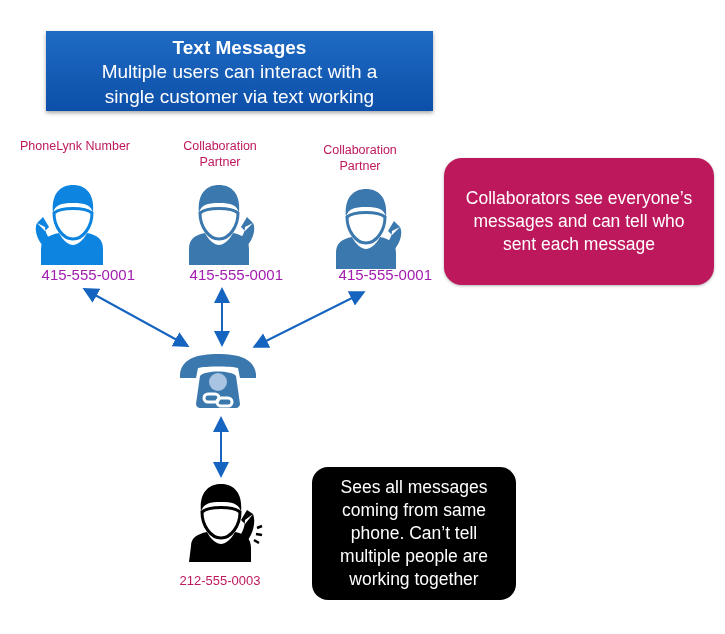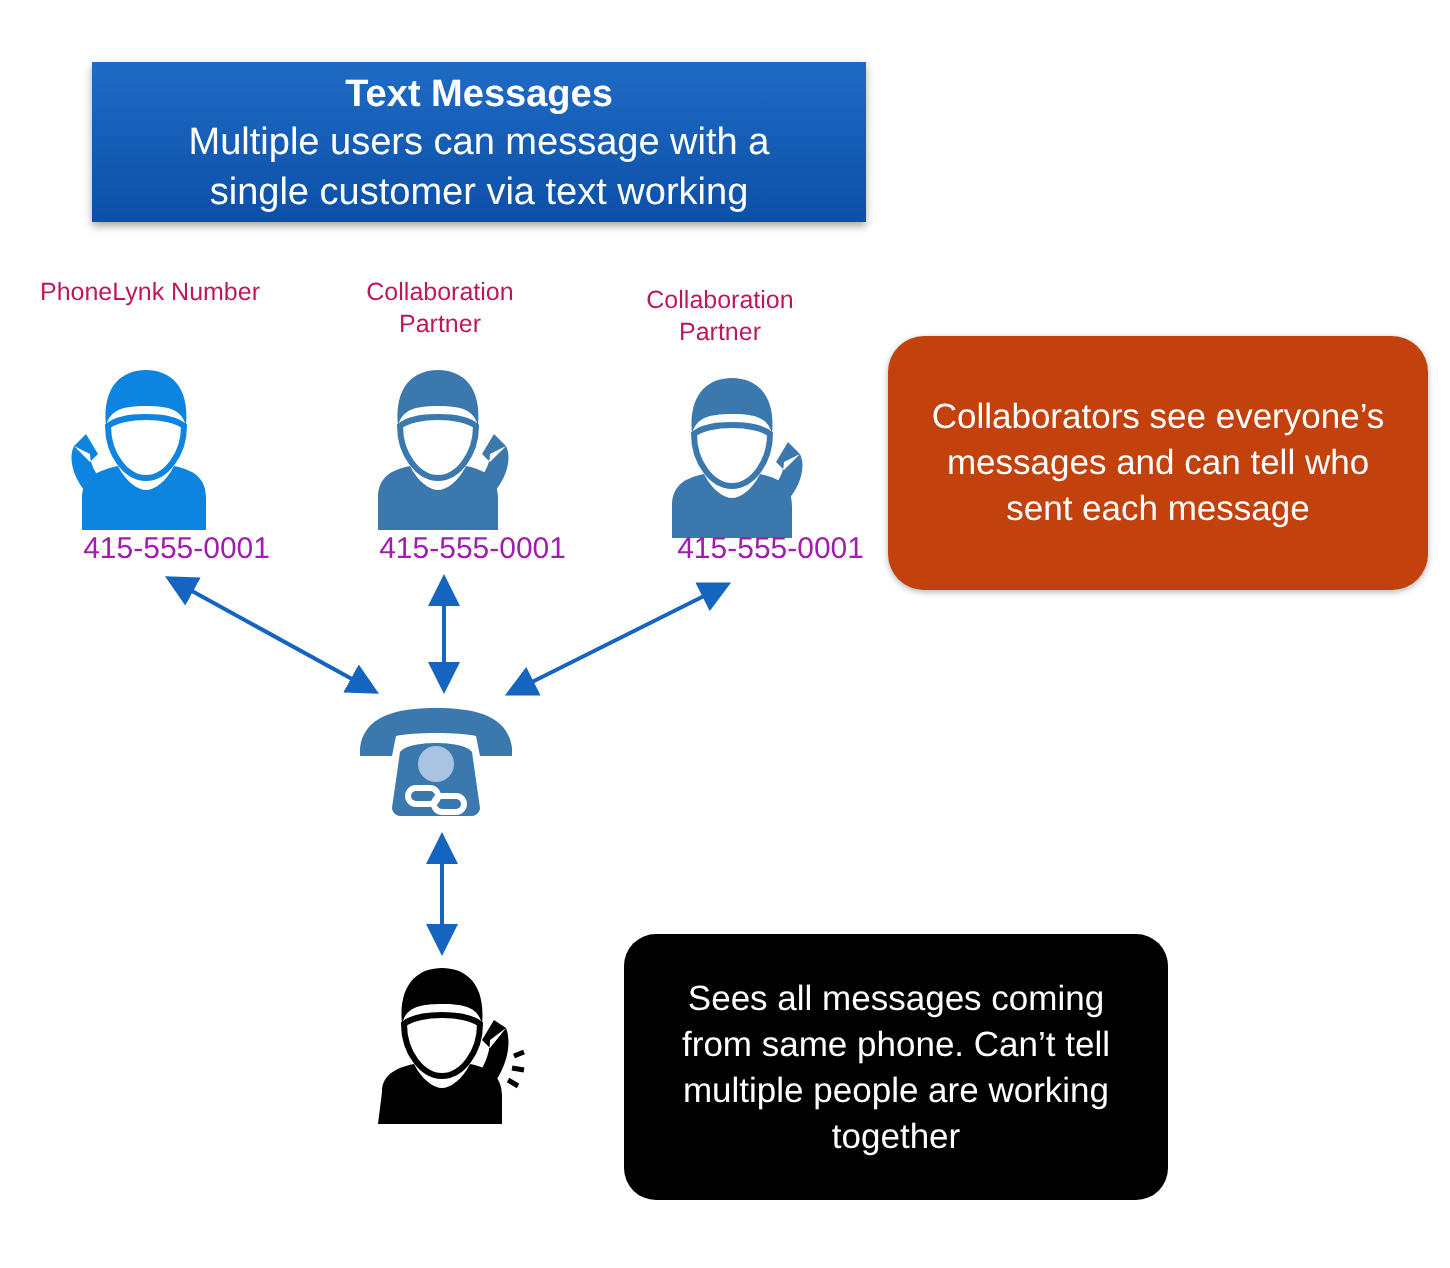--- a/index.html
+++ b/index.html
@@ -6,35 +6,35 @@
   body { width:725px; height:634px; background:#ffffff; position:relative; overflow:hidden;
          font-family:"Liberation Sans", sans-serif; color:#222; }
   .abs { position:absolute; }
   .title-box { left:46px; top:31px; width:387px; height:80px;
     background:linear-gradient(#1f6bc4, #0c4fa8); box-shadow:0 2px 4px rgba(0,0,0,0.35);
     color:#fff; text-align:center; }
   .title-box .t1 { font-weight:bold; font-size:19px; margin-top:6px; line-height:22px; }
   .title-box .t2 { font-size:19px; line-height:25px; }
   .label { font-size:12.5px; color:#be185d; text-align:center; line-height:16px; }
   .num { font-size:15px; color:#a21caf; text-align:right; }
-  .callout-blue { left:444px; top:168px; width:270px; height:127px; background:#c2410c;
+  .callout-blue { left:444px; top:158px; width:270px; height:127px; background:#be185d;
     border-radius:18px; color:#fff; font-size:17.5px; line-height:23px; text-align:center;
     display:flex; align-items:center; justify-content:center; box-shadow:0 1px 3px rgba(0,0,0,0.3); }
-  .callout-black { left:312px; top:467px; width:272px; height:133px; background:#000;
+  .callout-black { left:312px; top:467px; width:204px; height:133px; background:#000;
     border-radius:16px; color:#fff; font-size:17.5px; line-height:23px; text-align:center;
     display:flex; align-items:center; justify-content:center; }
   .callout-blue span, .callout-black span { display:block; padding:0 12px; }
   svg.overlay { position:absolute; left:0; top:0; }
 </style>
 </head>
 <body>
 
 <div class="abs title-box">
   <div class="t1">Text Messages</div>
-  <div class="t2">Multiple users can message with a</div>
+  <div class="t2">Multiple users can interact with a</div>
   <div class="t2">single customer via text working</div>
 </div>
 
 <div class="abs label" style="left:10px;top:138px;width:130px;">
   <div>PhoneLynk Number</div>
 </div>
 <div class="abs label" style="left:160px;top:138px;width:120px;">
   <div>Collaboration</div>
   <div>Partner</div>
 </div>
@@ -101,20 +101,21 @@
     <path d="M66 32 C70 42 64 58 54 66 L48 60 C54 54 58 46 58 38 Z M66 32 L60 28 L54 38 L58 42Z"></path>
   </g>
   <g stroke="#000" stroke-width="2.5">
     <line x1="70" y1="46" x2="75" y2="44"></line>
     <line x1="69" y1="52" x2="75" y2="53"></line>
     <line x1="67" y1="58" x2="72" y2="61"></line>
   </g>
   <path d="M15 30 C15 44 24 56 34 56 C44 56 53 44 53 30 C46 24 22 24 15 30Z" fill="#fff" stroke="#000" stroke-width="3"></path>
 </svg>
 <div class="abs label" style="left:160px;top:573px;width:120px;font-size:13px;">
+  <div>212-555-0003</div>
 </div>
 
 <div class="abs callout-blue">
   <span>Collaborators see everyone’s messages and can tell who sent each message</span>
 </div>
 <div class="abs callout-black">
   <span>Sees all messages coming from same phone. Can’t tell multiple people are working together</span>
 </div>
 
 </body></html>

